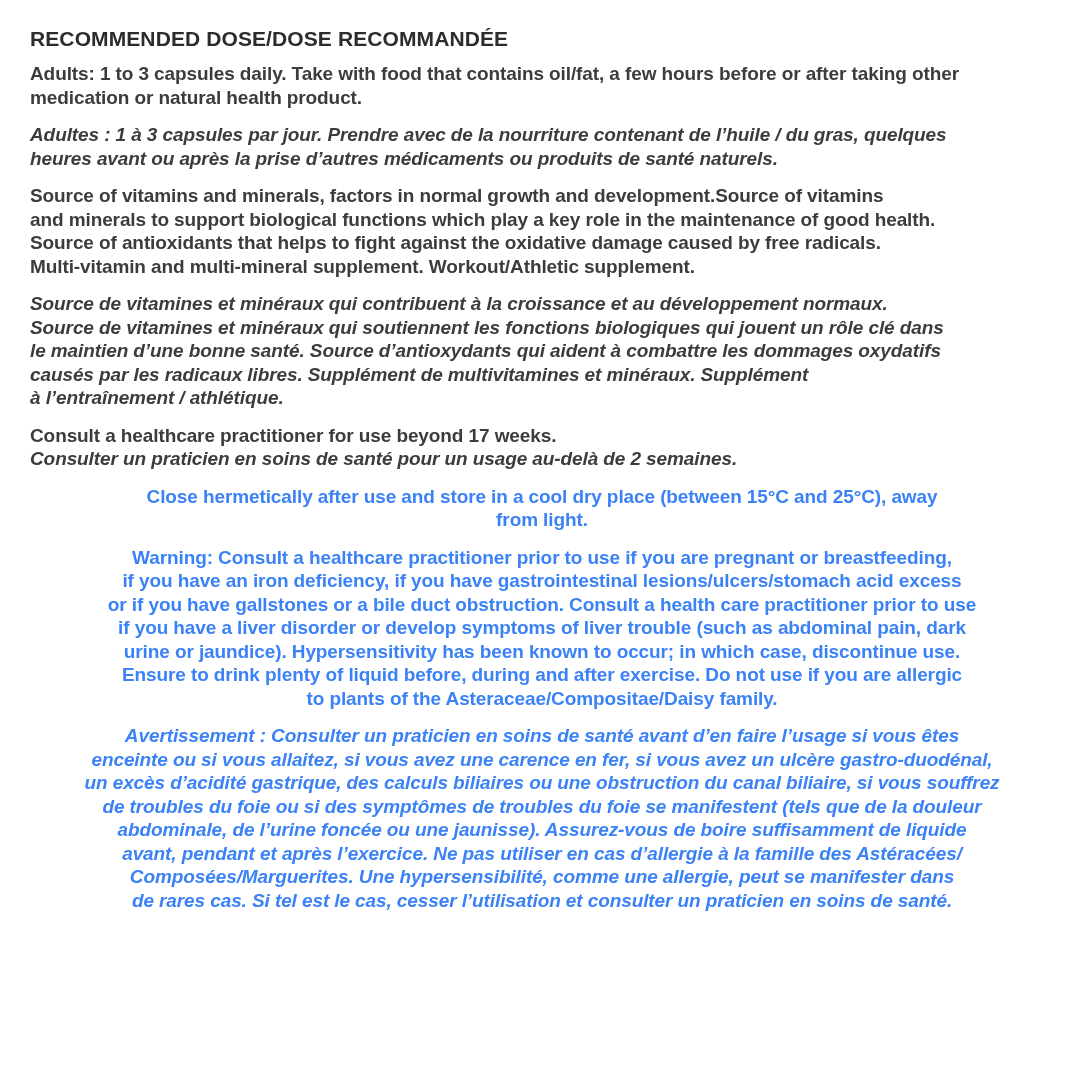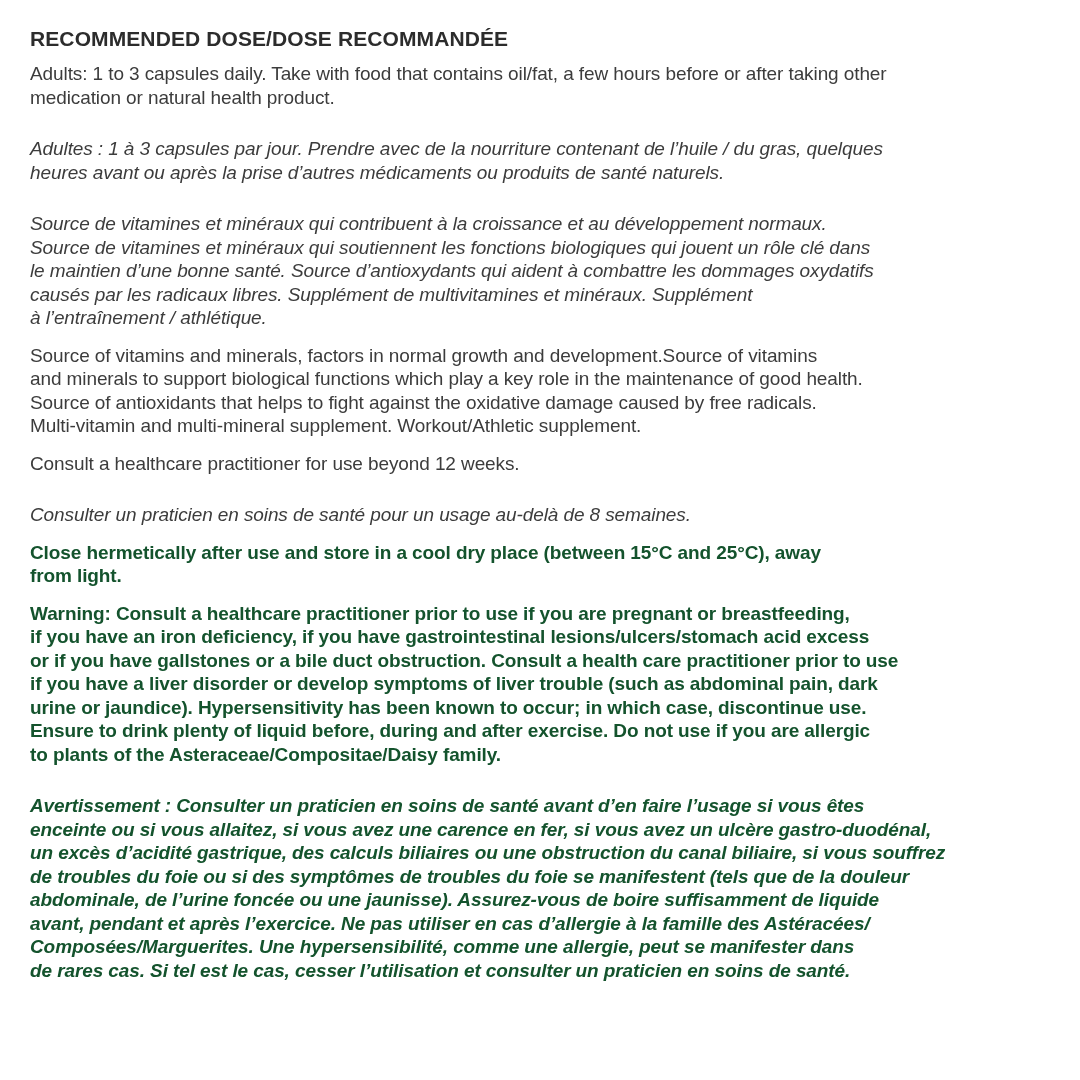--- a/index.html
+++ b/index.html
@@ -28,53 +28,54 @@
     color: #2c2c2c;
     letter-spacing: 0.1px;
     margin: 0 0 10px 0;
   }
   .para {
     font-size: 19px;
     line-height: 23.5px;
     margin: 0 0 14px 0;
     white-space: pre-line;
     letter-spacing: -0.1px;
+    font-weight: bold;
   }
-  .para.fr { font-style: italic; margin-top: 28px; }
-  .para.bold { font-weight: 700; color: #14532d; }
+  .para.fr { font-style: italic; }
+  .para.bold { font-weight: 700; color: #3b82f6; text-align: center; }
   .para.tight { margin-bottom: 0; }
 </style>
 </head>
 <body>
 
 <div class="label-panel">
 
   <div class="section">
     <h1 class="section-heading">RECOMMENDED DOSE/DOSE RECOMMANDÉE</h1>
     <p class="para en">Adults: 1 to 3 capsules daily. Take with food that contains oil/fat, a few hours before or after taking other
 medication or natural health product.</p>
     <p class="para fr">Adultes : 1 à 3 capsules par jour. Prendre avec de la nourriture contenant de l’huile / du gras, quelques
 heures avant ou après la prise d’autres médicaments ou produits de santé naturels.</p>
   </div>
 
   <div class="section">
+    <p class="para en">Source of vitamins and minerals, factors in normal growth and development.Source of vitamins
+and minerals to support biological functions which play a key role in the maintenance of good health.
+Source of antioxidants that helps to fight against the oxidative damage caused by free radicals.
+Multi-vitamin and multi-mineral supplement. Workout/Athletic supplement.</p>
     <p class="para fr">Source de vitamines et minéraux qui contribuent à la croissance et au développement normaux.
 Source de vitamines et minéraux qui soutiennent les fonctions biologiques qui jouent un rôle clé dans
 le maintien d’une bonne santé. Source d’antioxydants qui aident à combattre les dommages oxydatifs
 causés par les radicaux libres. Supplément de multivitamines et minéraux. Supplément
 à l’entraînement / athlétique.</p>
-    <p class="para en">Source of vitamins and minerals, factors in normal growth and development.Source of vitamins
-and minerals to support biological functions which play a key role in the maintenance of good health.
-Source of antioxidants that helps to fight against the oxidative damage caused by free radicals.
-Multi-vitamin and multi-mineral supplement. Workout/Athletic supplement.</p>
   </div>
 
   <div class="section">
-    <p class="para en tight">Consult a healthcare practitioner for use beyond 12 weeks.</p>
-    <p class="para fr">Consulter un praticien en soins de santé pour un usage au-delà de 8 semaines.</p>
+    <p class="para en tight">Consult a healthcare practitioner for use beyond 17 weeks.</p>
+    <p class="para fr">Consulter un praticien en soins de santé pour un usage au-delà de 2 semaines.</p>
   </div>
 
   <div class="section">
     <p class="para en bold">Close hermetically after use and store in a cool dry place (between 15°C and 25°C), away
 from light.</p>
     <p class="para en bold">Warning: Consult a healthcare practitioner prior to use if you are pregnant or breastfeeding,
 if you have an iron deficiency, if you have gastrointestinal lesions/ulcers/stomach acid excess
 or if you have gallstones or a bile duct obstruction. Consult a health care practitioner prior to use
 if you have a liver disorder or develop symptoms of liver trouble (such as abdominal pain, dark
 urine or jaundice). Hypersensitivity has been known to occur; in which case, discontinue use.

